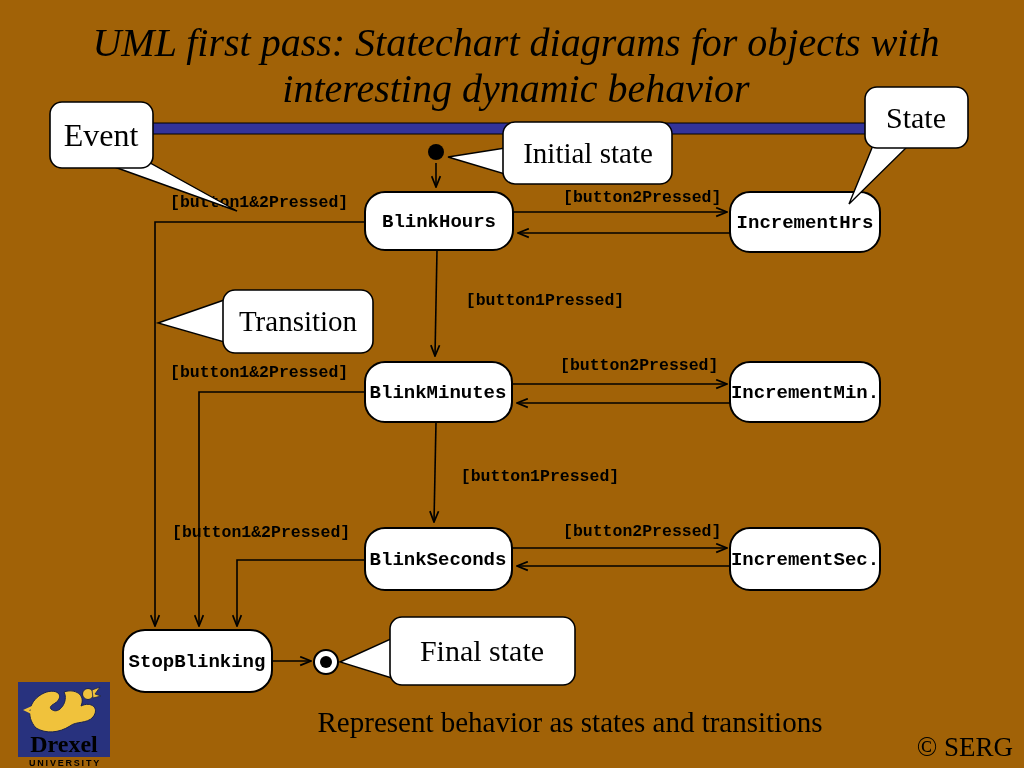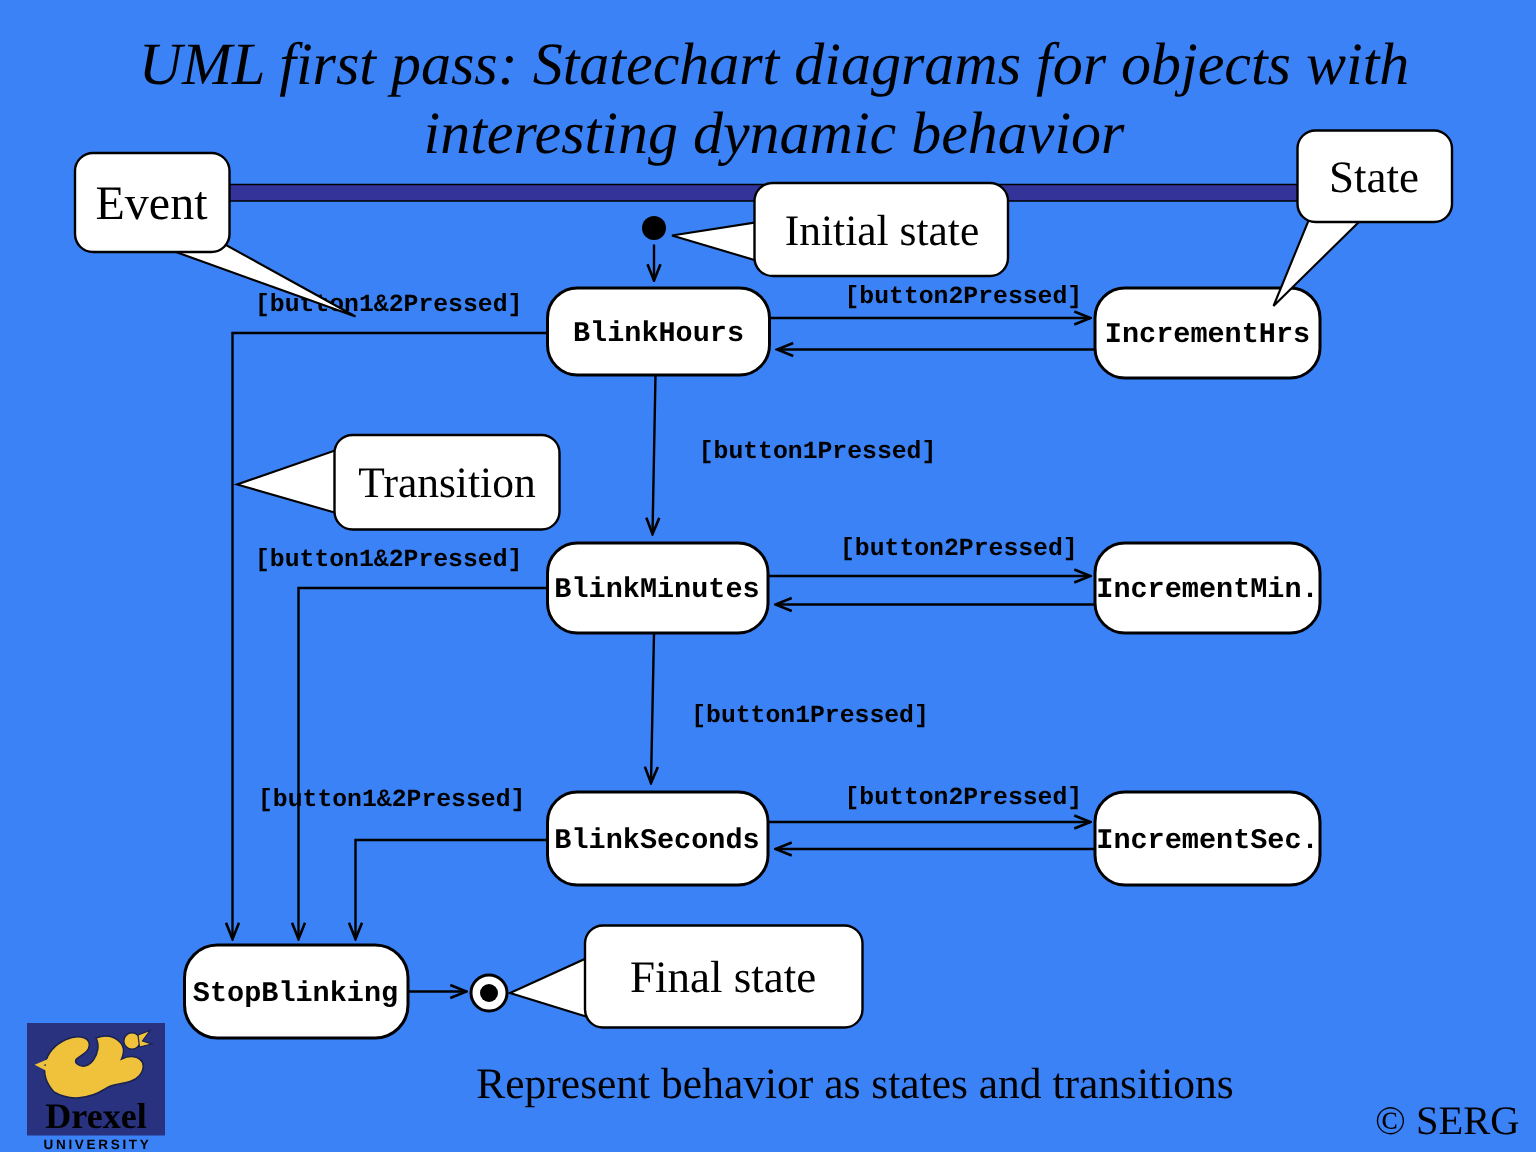--- a/index.html
+++ b/index.html
@@ -1,16 +1,16 @@
 <!DOCTYPE html>
 <html><head>
 <meta charset="utf-8">
 <style>
   html,body{margin:0;padding:0;background:#ffffff;}
-  #slide{position:relative;width:1024px;height:768px;background:#3b82f6;overflow:hidden;text-decoration:underline;}
+  #slide{position:relative;width:1024px;height:768px;background:#a16207;overflow:hidden;text-decoration:underline;}
   svg{position:absolute;top:0;left:0;}
   text{fill:#000000;}
   .title-t{font-family:"Liberation Serif",serif;font-style:italic;font-size:40px;}
   .callout-t{font-family:"Liberation Serif",serif;font-size:30px;}
   .mono-t{font-family:"Liberation Mono","DejaVu Sans Mono",monospace;font-weight:bold;font-size:19px;}
   .label-t{font-family:"Liberation Mono","DejaVu Sans Mono",monospace;font-weight:bold;font-size:16.5px;}
   .foot-t{font-family:"Liberation Serif",serif;font-size:29px;}
   .copy-t{font-family:"Liberation Serif",serif;font-size:27px;}
   .drexel-t{font-family:"Liberation Serif",serif;font-weight:bold;font-size:24px;}
   .univ-t{font-family:"Liberation Sans",sans-serif;font-weight:bold;font-size:9px;letter-spacing:1.8px;}

